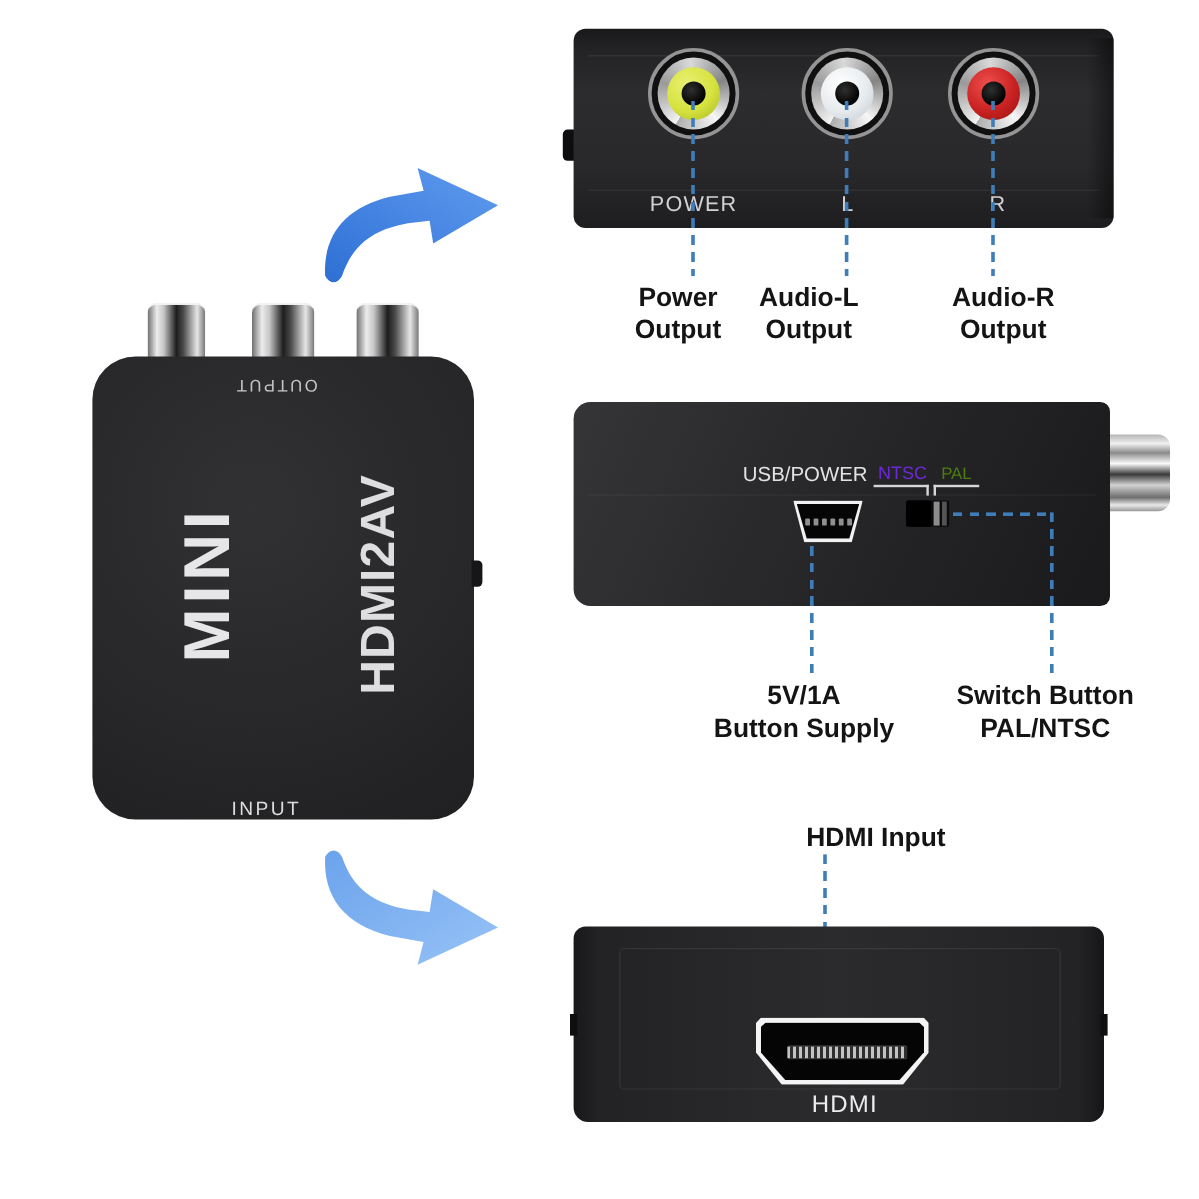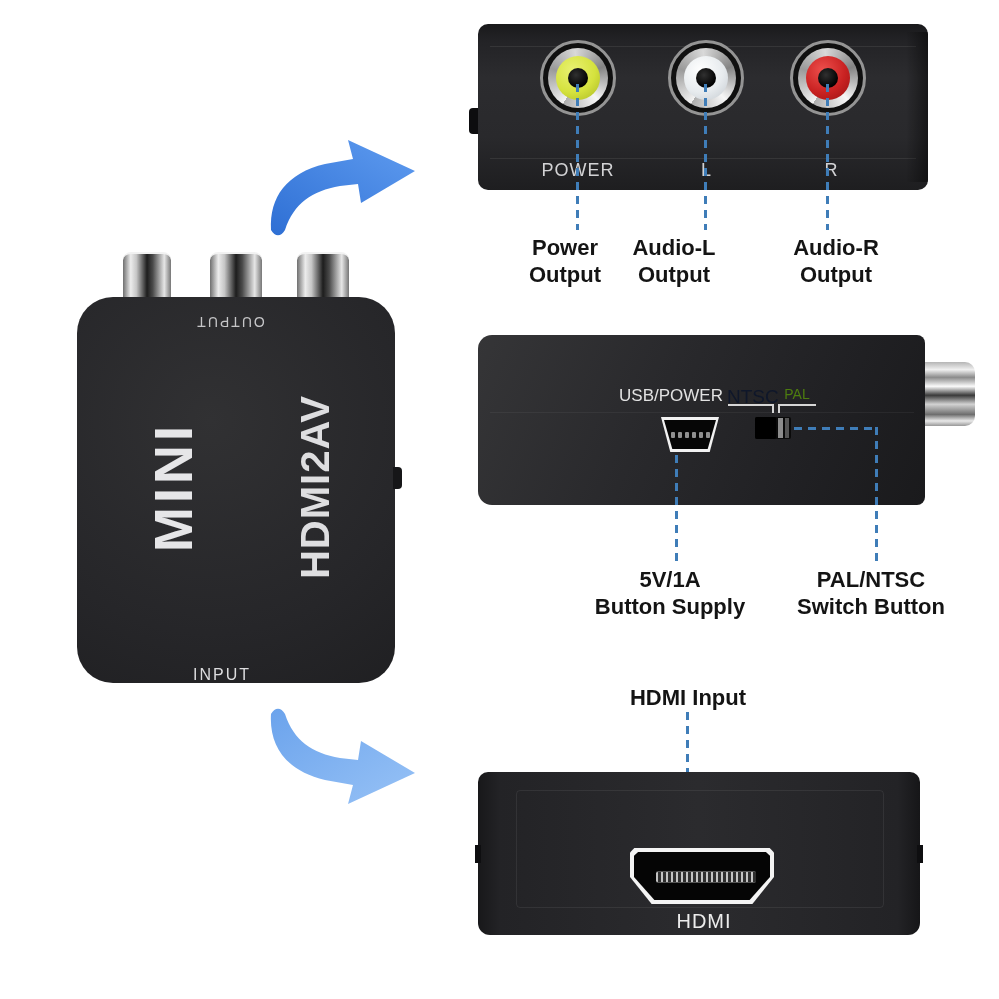--- a/index.html
+++ b/index.html
@@ -195,21 +195,21 @@
       <div>Output</div>
     </div>
   </div>
 
   <div>
     <div class="side-jack"></div>
     <div class="side-body"></div>
     <div class="seam" style="left:490px;top:412px;width:424px;background:rgba(255,255,255,0.05);"></div>
 
     <div class="on-device-label" style="left:601px;top:386px;width:140px;font-size:17px;color:#e2e2e2;">USB/POWER</div>
-    <div class="on-device-label" style="left:727px;top:386px;width:50px;font-size:19px;color:#0f172a;">NTSC</div>
+    <div class="on-device-label" style="left:727px;top:386px;width:50px;font-size:15px;color:#6d28d9;">NTSC</div>
     <div class="on-device-label" style="left:775px;top:386px;width:44px;font-size:14px;color:#4d7c0f;">PAL</div>
 
     <div class="underline-bar" style="left:728px;top:404px;width:46px;"></div>
     <div class="underline-tick" style="left:772px;top:404px;"></div>
     <div class="underline-bar" style="left:778px;top:404px;width:38px;"></div>
     <div class="underline-tick" style="left:778px;top:404px;"></div>
 
     <div class="usb-outer">
       <div class="usb-inner">
         <div class="usb-pin"></div>
@@ -229,27 +229,27 @@
 
     <div class="dash-v" style="left:675px;top:455px;height:107px;"></div>
     <div class="dash-h" style="left:794px;top:427px;width:83px;"></div>
     <div class="dash-v" style="left:875px;top:427px;height:135px;"></div>
 
     <div class="callout" style="left:580px;top:566px;width:180px;">
       <div>5V/1A</div>
       <div>Button Supply</div>
     </div>
     <div class="callout" style="left:776px;top:566px;width:190px;">
+      <div>Switch Button</div>
       <div>PAL/NTSC</div>
-      <div>Switch Button</div>
-    </div>
-  </div>
-
-  <div>
-    <div class="callout" style="left:588px;top:684px;width:200px;">HDMI Input</div>
+    </div>
+  </div>
+
+  <div>
+    <div class="callout" style="left:588px;top:684px;width:200px;text-align:right;">HDMI Input</div>
     <div class="dash-v" style="left:686px;top:712px;height:150px;"></div>
 
     <div class="bottom-body"></div>
     <div class="bottom-seam"></div>
     <div class="bottom-nub" style="left:475px;top:845px;"></div>
     <div class="bottom-nub" style="left:917px;top:845px;"></div>
 
     <div class="hdmi-outer">
       <div class="hdmi-inner">
         <div class="hdmi-pins"></div>

